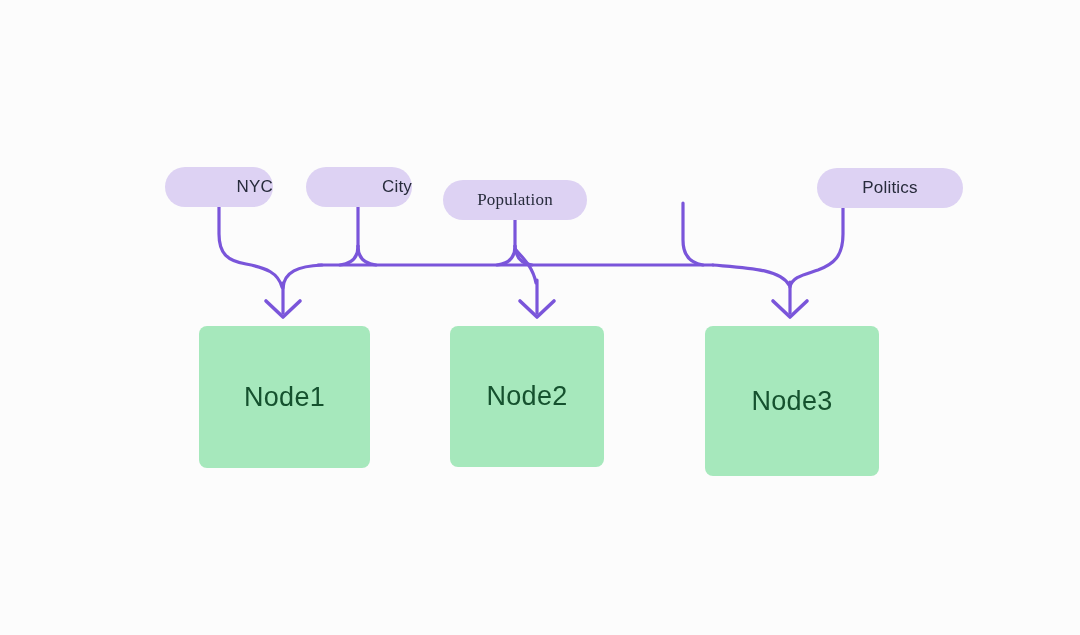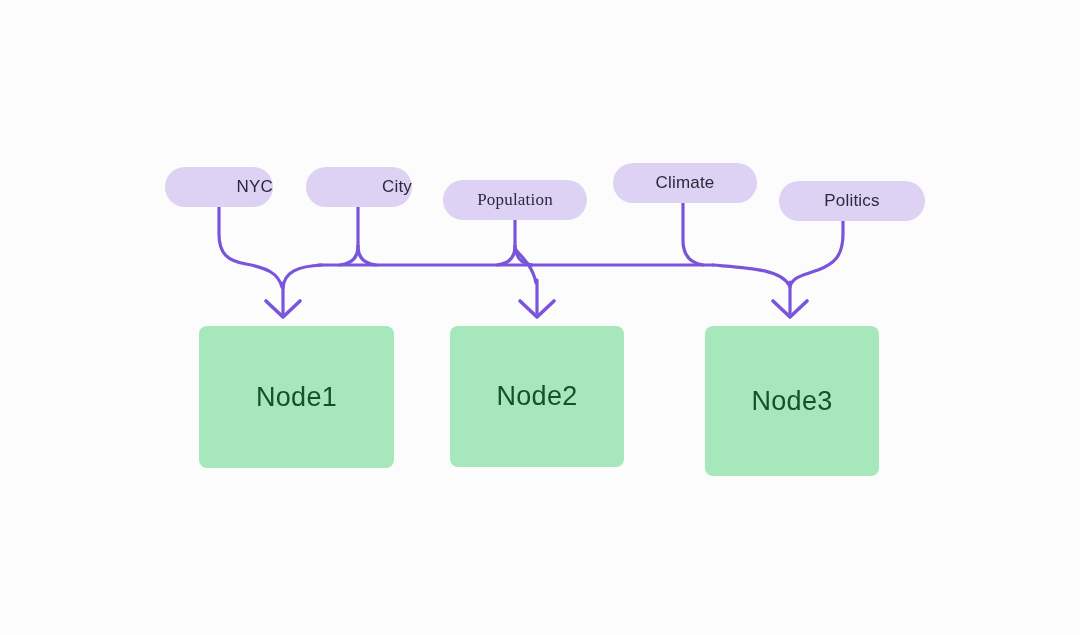--- a/index.html
+++ b/index.html
@@ -92,30 +92,27 @@
 
   <div class="tag-pill" style="left:165px; top:167px; width:108px;justify-content:flex-end;">
     <span>NYC</span>
   </div>
   <div class="tag-pill" style="left:306px; top:167px; width:106px;justify-content:flex-end;">
     <span>City</span>
   </div>
   <div class="tag-pill" style="left:443px; top:180px; width:144px;font-family:Liberation Serif, serif;">
     <span>Population</span>
   </div>
-  <div class="tag-pill" style="left:613px; top:163px; width:144px;">
-    <span>Climate</span>
-  </div>
-  <div class="tag-pill" style="left:779px; top:168px; width:146px;margin-top:13px;">
+  <div class="tag-pill" style="left:817px; top:168px; width:146px;">
     <span>Politics</span>
   </div>
 
-  <div class="node-box" style="left:199px; top:326px; width:195px; height:142px;">
+  <div class="node-box" style="left:199px; top:326px; width:171px; height:142px;">
     <span>Node1</span>
   </div>
-  <div class="node-box" style="left:450px; top:326px; width:174px; height:141px;">
+  <div class="node-box" style="left:450px; top:326px; width:154px; height:141px;">
     <span>Node2</span>
   </div>
   <div class="node-box" style="left:705px; top:326px; width:174px; height:150px;">
     <span>Node3</span>
   </div>
 
 </div>
 
 </body></html>

